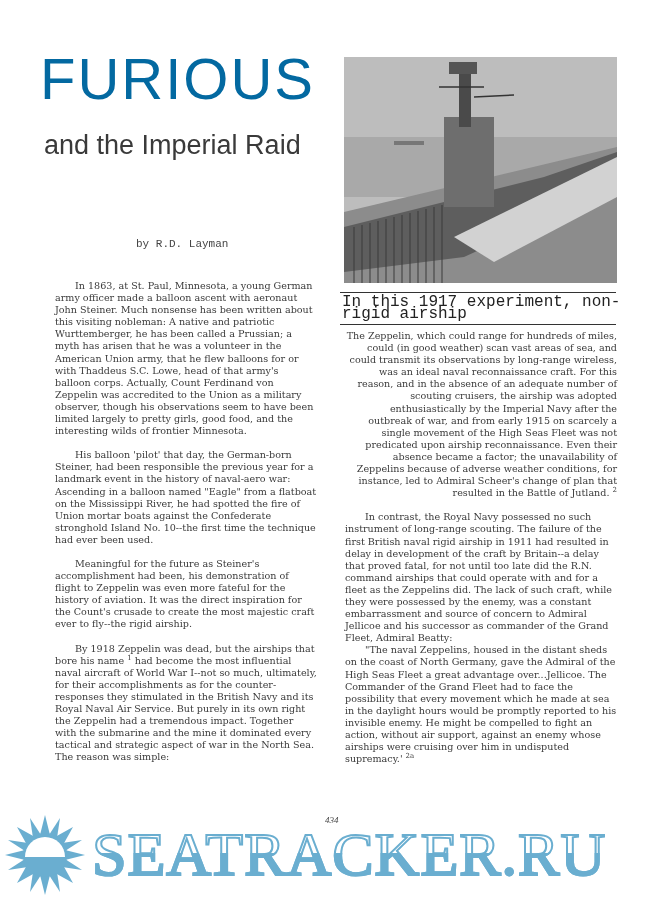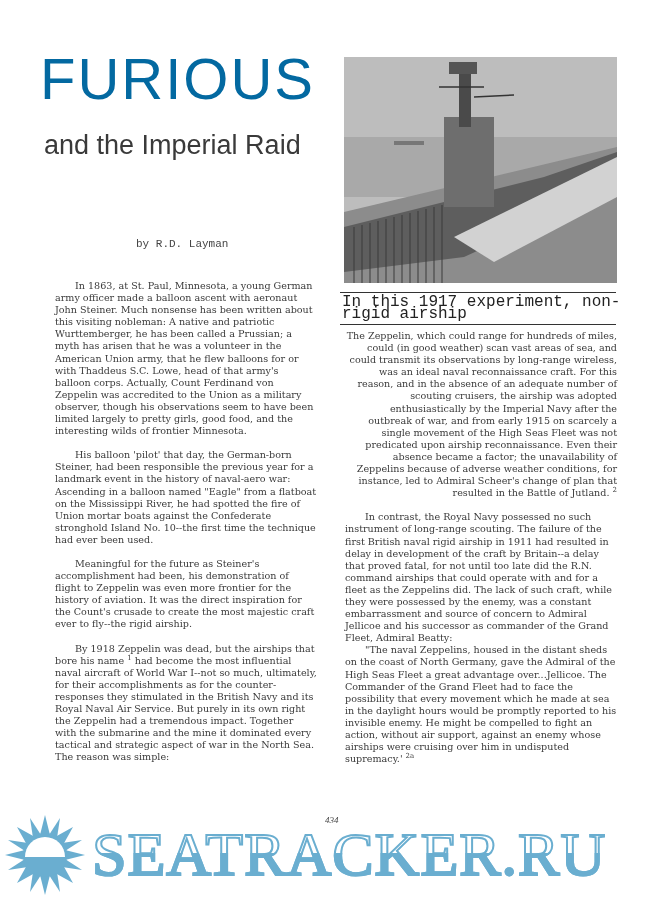--- a/index.html
+++ b/index.html
@@ -91,21 +91,21 @@
 
 <div class="caption-rule" style="top:292px;"></div>
 <div class="caption">
   <div>In this 1917 experiment, non-rigid airship</div>
 </div>
 <div class="caption-rule" style="top:324px;"></div>
 
 <div class="col left-col">
   <p>In 1863, at St. Paul, Minnesota, a young German army officer made a balloon ascent with aeronaut John Steiner.  Much nonsense has been written about this visiting nobleman: A native and patriotic Wurttemberger, he has been called a Prussian; a myth has arisen that he was a volunteer in the American Union army, that he flew balloons for or with Thaddeus S.C. Lowe, head of that army's balloon corps.  Actually, Count Ferdinand von Zeppelin was accredited to the Union as a military observer, though his observations seem to have been limited largely to pretty girls, good food, and the interesting wilds of frontier Minnesota.</p>
   <p>His balloon 'pilot' that day, the German-born Steiner, had been responsible the previous year for a landmark event in the history of naval-aero war:  Ascending in a balloon named "Eagle" from a flatboat on the Mississippi River, he had spotted the fire of Union mortar boats against the Confederate stronghold Island No. 10--the first time the technique had ever been used.</p>
-  <p>Meaningful for the future as Steiner's accomplishment had been, his demonstration of flight to Zeppelin was even more frontier for the history of aviation.  It was the direct inspiration for the Count's crusade to create the most majestic craft ever to fly--the rigid airship.</p>
+  <p>Meaningful for the future as Steiner's accomplishment had been, his demonstration of flight to Zeppelin was even more fateful for the history of aviation.  It was the direct inspiration for the Count's crusade to create the most majestic craft ever to fly--the rigid airship.</p>
   <p class="tight"><span>By 1918 Zeppelin was dead, but the airships that bore his name</span> <sup>1</sup><span> had become the most influential naval aircraft of World War I--not so much, ultimately, for their accomplishments as for the counter-responses they stimulated in the British Navy and its Royal Naval Air Service.  But purely in its own right the Zeppelin had a tremendous impact.  Together with the submarine and the mine it dominated every tactical and strategic aspect of war in the North Sea.  The reason was simple:</span></p>
 </div>
 
 <div class="col right-col">
   <p class="noindent"><span>The Zeppelin, which could range for hundreds of miles, could (in good weather) scan vast areas of sea, and could transmit its observations by long-range wireless, was an ideal naval reconnaissance craft.  For this reason, and in the absence of an adequate number of scouting cruisers, the airship was adopted enthusiastically by the Imperial Navy after the outbreak of war, and from early 1915 on scarcely a single movement of the High Seas Fleet was not predicated upon airship reconnaissance. Even their absence became a factor; the unavailability of Zeppelins because of adverse weather conditions, for instance, led to Admiral Scheer's change of plan that resulted in the Battle of Jutland.</span> <sup>2</sup></p>
   <p class="tight">In contrast, the Royal Navy possessed no such instrument of long-range scouting.  The failure of the first British naval rigid airship in 1911 had resulted in delay in development of the craft by Britain--a delay that proved fatal, for not until too late did the R.N. command airships that could operate with and for a fleet as the Zeppelins did. The lack of such craft, while they were possessed by the enemy, was a constant embarrassment and source of concern to Admiral Jellicoe and his successor as commander of the Grand Fleet, Admiral Beatty:</p>
   <p class="tight"><span>"The naval Zeppelins, housed in the distant sheds on the coast of North Germany, gave the Admiral of the High Seas Fleet a great advantage over...Jellicoe.  The Commander of the Grand Fleet had to face the possibility that every movement which he made at sea in the daylight hours would be promptly reported to his invisible enemy. He might be compelled to fight an action, without air support, against an enemy whose airships were cruising over him in undisputed supremacy.'</span> <sup>2a</sup></p>
 </div>
 
 <div class="pageno">434</div>

